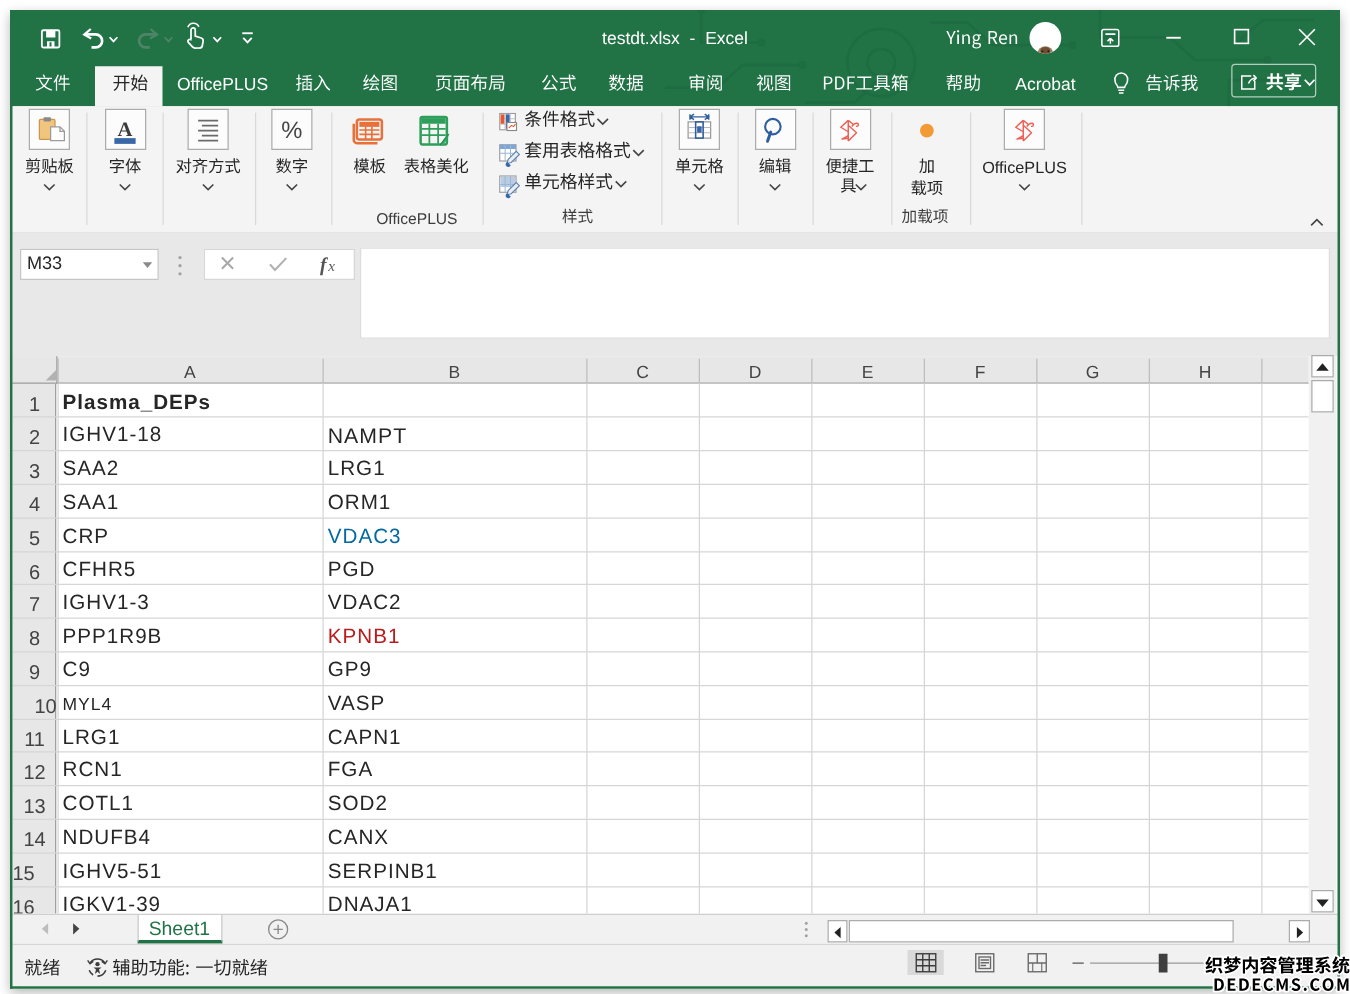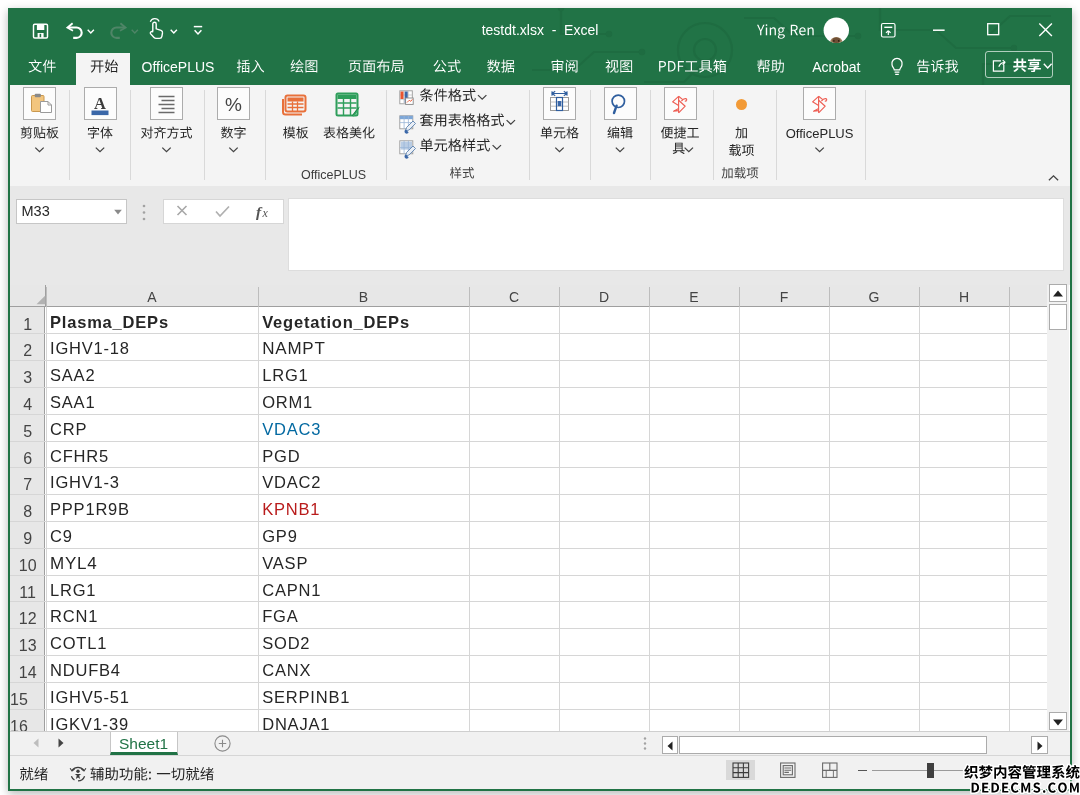--- a/index.html
+++ b/index.html
@@ -268,21 +268,20 @@
     <div class="abs" style="left:549.0px;top:0;width:1px;height:100%;background:#d6d6d6"></div>
     <div class="abs" style="left:639.0px;top:0;width:1px;height:100%;background:#d6d6d6"></div>
     <div class="abs" style="left:729.0px;top:0;width:1px;height:100%;background:#d6d6d6"></div>
     <div class="abs" style="left:819.0px;top:0;width:1px;height:100%;background:#d6d6d6"></div>
     <div class="abs" style="left:909.0px;top:0;width:1px;height:100%;background:#d6d6d6"></div>
     <div class="abs" style="left:999.0px;top:0;width:1px;height:100%;background:#d6d6d6"></div>
     <div class="abs" style="left:0;top:0;width:35.3px;height:100%;background:#e7e7e7;border-right:1px solid #9f9f9f"></div>
     <div class="abs" style="left:0;top:26.8px;width:100%;height:1px;background:#d6d6d6"></div>
     <div class="abs" style="left:0;top:0.0px;width:35.3px;height:26.8px;color:#444;font-size:16px;text-align:center;line-height:36px">1</div>
     <div class="abs" style="left:40px;top:0.0px;height:26.8px;color:#262626;font-size:16.5px;letter-spacing:0.8px;font-weight:bold;line-height:31px">Plasma_DEPs</div>
-    <div class="abs" style="left:252.2px;top:0.0px;height:26.8px;color:#262626;font-size:16.5px;letter-spacing:0.8px;font-weight:bold;line-height:31px">Vegetation_DEPs</div>
     <div class="abs" style="left:0;top:53.6px;width:100%;height:1px;background:#d6d6d6"></div>
     <div class="abs" style="left:0;top:26.8px;width:35.3px;height:26.8px;color:#444;font-size:16px;text-align:center;line-height:36px">2</div>
     <div class="abs" style="left:40px;top:26.8px;height:26.8px;color:#262626;font-size:16.5px;letter-spacing:0.8px;font-weight:normal;line-height:31px">IGHV1-18</div>
     <div class="abs" style="left:252.2px;top:26.8px;height:26.8px;color:#262626;font-size:17px;letter-spacing:0.8px;font-weight:normal;line-height:31px">NAMPT</div>
     <div class="abs" style="left:0;top:80.4px;width:100%;height:1px;background:#d6d6d6"></div>
     <div class="abs" style="left:0;top:53.6px;width:35.3px;height:26.8px;color:#444;font-size:16px;text-align:center;line-height:36px">3</div>
     <div class="abs" style="left:40px;top:53.6px;height:26.8px;color:#262626;font-size:16.5px;letter-spacing:0.8px;font-weight:normal;line-height:31px">SAA2</div>
     <div class="abs" style="left:252.2px;top:53.6px;height:26.8px;color:#262626;font-size:16.5px;letter-spacing:0.8px;font-weight:normal;line-height:31px">LRG1</div>
     <div class="abs" style="left:0;top:107.2px;width:100%;height:1px;background:#d6d6d6"></div>
     <div class="abs" style="left:0;top:80.4px;width:35.3px;height:26.8px;color:#444;font-size:16px;text-align:center;line-height:36px">4</div>
@@ -302,22 +301,22 @@
     <div class="abs" style="left:252.2px;top:160.8px;height:26.8px;color:#262626;font-size:16.5px;letter-spacing:0.8px;font-weight:normal;line-height:31px">VDAC2</div>
     <div class="abs" style="left:0;top:214.4px;width:100%;height:1px;background:#d6d6d6"></div>
     <div class="abs" style="left:0;top:187.6px;width:35.3px;height:26.8px;color:#444;font-size:16px;text-align:center;line-height:36px">8</div>
     <div class="abs" style="left:40px;top:187.6px;height:26.8px;color:#262626;font-size:16.5px;letter-spacing:0.8px;font-weight:normal;line-height:31px">PPP1R9B</div>
     <div class="abs" style="left:252.2px;top:187.6px;height:26.8px;color:#b91c1c;font-size:16.5px;letter-spacing:0.8px;font-weight:normal;line-height:31px">KPNB1</div>
     <div class="abs" style="left:0;top:241.2px;width:100%;height:1px;background:#d6d6d6"></div>
     <div class="abs" style="left:0;top:214.4px;width:35.3px;height:26.8px;color:#444;font-size:16px;text-align:center;line-height:36px">9</div>
     <div class="abs" style="left:40px;top:214.4px;height:26.8px;color:#262626;font-size:16.5px;letter-spacing:0.8px;font-weight:normal;line-height:31px">C9</div>
     <div class="abs" style="left:252.2px;top:214.4px;height:26.8px;color:#262626;font-size:16.5px;letter-spacing:0.8px;font-weight:normal;line-height:31px">GP9</div>
     <div class="abs" style="left:0;top:268.0px;width:100%;height:1px;background:#d6d6d6"></div>
-    <div class="abs" style="left:0;top:241.2px;width:35.3px;height:26.8px;color:#444;font-size:16px;text-align:center;line-height:36px">10</div>
-    <div class="abs" style="left:40px;top:241.2px;height:26.8px;color:#262626;font-size:17px;letter-spacing:0.8px;font-weight:normal;line-height:31px">MYL4</div>
+    <div class="abs" style="left:0;top:241.2px;width:35.3px;height:26.8px;color:#444;font-size:16px;text-align:right;line-height:36px">10</div>
+    <div class="abs" style="left:40px;top:241.2px;height:26.8px;color:#262626;font-size:14px;letter-spacing:0.8px;font-weight:normal;line-height:31px">MYL4</div>
     <div class="abs" style="left:252.2px;top:241.2px;height:26.8px;color:#262626;font-size:16.5px;letter-spacing:0.8px;font-weight:normal;line-height:31px">VASP</div>
     <div class="abs" style="left:0;top:294.8px;width:100%;height:1px;background:#d6d6d6"></div>
     <div class="abs" style="left:0;top:268.0px;width:35.3px;height:26.8px;color:#444;font-size:16px;text-align:center;line-height:36px">11</div>
     <div class="abs" style="left:40px;top:268.0px;height:26.8px;color:#262626;font-size:16.5px;letter-spacing:0.8px;font-weight:normal;line-height:31px">LRG1</div>
     <div class="abs" style="left:252.2px;top:268.0px;height:26.8px;color:#262626;font-size:16.5px;letter-spacing:0.8px;font-weight:normal;line-height:31px">CAPN1</div>
     <div class="abs" style="left:0;top:321.6px;width:100%;height:1px;background:#d6d6d6"></div>
     <div class="abs" style="left:0;top:294.8px;width:35.3px;height:26.8px;color:#444;font-size:16px;text-align:center;line-height:36px">12</div>
     <div class="abs" style="left:40px;top:294.8px;height:26.8px;color:#262626;font-size:16.5px;letter-spacing:0.8px;font-weight:normal;line-height:31px">RCN1</div>
     <div class="abs" style="left:252.2px;top:294.8px;height:26.8px;color:#262626;font-size:16.5px;letter-spacing:0.8px;font-weight:normal;line-height:31px">FGA</div>
     <div class="abs" style="left:0;top:348.4px;width:100%;height:1px;background:#d6d6d6"></div>

